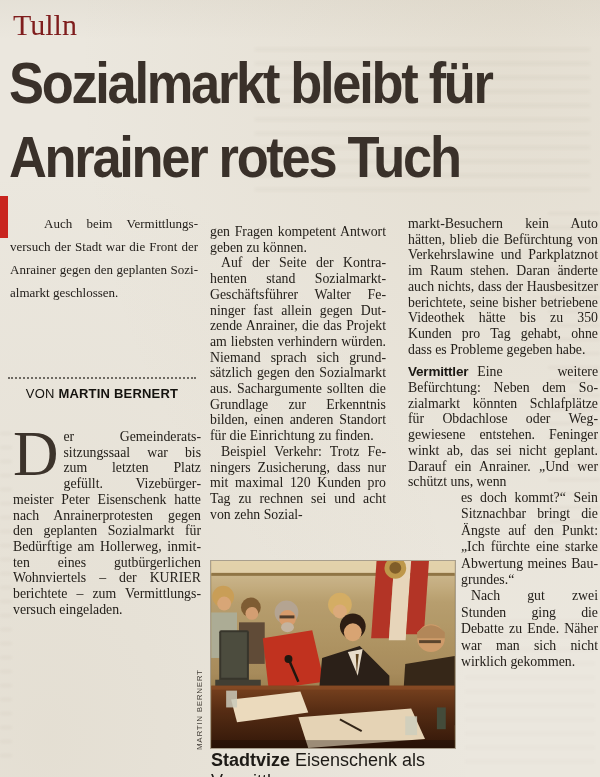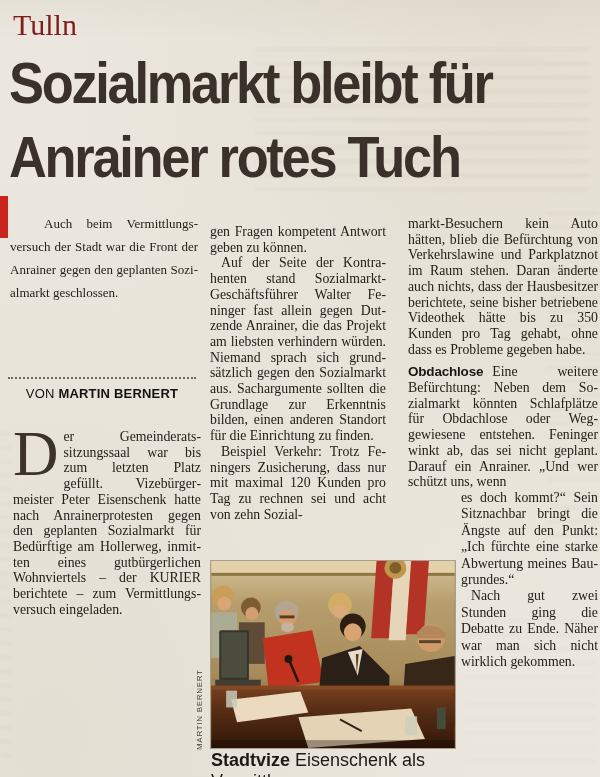--- a/index.html
+++ b/index.html
@@ -93,21 +93,21 @@
 </div>
 
 <div class="col" id="col2">
   <p>gen Fragen kompetent Ant­wort geben zu können.</p>
   <p class="ind">Auf der Seite der Kontra­henten stand Sozialmarkt-Geschäfts­führer Walter Fe­ninger fast allein gegen Dut­zende Anrainer, die das Pro­jekt am liebsten verhindern würden. Niemand sprach sich grund­sätzlich gegen den Sozialmarkt aus. Sach­argu­mente sollten die Grundlage zur Erkenntnis bilden, einen anderen Standort für die Ein­richtung zu finden.</p>
   <p class="ind">Beispiel Verkehr: Trotz Fe­ningers Zusicherung, dass nur mit maximal 120 Kun­den pro Tag zu rechnen sei und acht von zehn Sozial-</p>
 </div>
 
 <div class="col" id="col3">
   <p>markt-Besuchern kein Auto hätten, blieb die Befürch­tung von Verkehrs­lawine und Parkplatz­not im Raum stehen. Daran änderte auch nichts, dass der Haus­besit­zer berichtete, seine bisher betriebene Videothek hätte bis zu 350 Kunden pro Tag gehabt, ohne dass es Prob­leme gegeben habe.</p>
-  <p class="obd"><span class="subhead">Obdachlose</span><span>Eine weitere Befürchtung: Neben dem So­zialmarkt könnten Schlaf­plätze für Obdachlose oder Weg­gewiesene entstehen. Fe­ninger winkt ab, das sei nicht geplant. Darauf ein Anrainer. „Und wer schützt uns, wenn</span></p>
+  <p class="obd"><span class="subhead">Vermittler</span><span>Eine weitere Befürchtung: Neben dem So­zialmarkt könnten Schlaf­plätze für Obdachlose oder Weg­gewiesene entstehen. Fe­ninger winkt ab, das sei nicht geplant. Darauf ein Anrainer. „Und wer schützt uns, wenn</span></p>
   <div class="wrapblock">
     <p>es doch kommt?“ Sein Sitz­nachbar bringt die Ängste auf den Punkt: „Ich fürchte eine starke Abwertung meines Bau­grundes.“</p>
     <p class="ind">Nach gut zwei Stunden ging die Debatte zu Ende. Näher war man sich nicht wirklich gekommen.</p>
   </div>
 </div>
 
 <div class="photo">
   <svg viewBox="0 0 246 189" xmlns="http://www.w3.org/2000/svg">
     <defs>
       <linearGradient id="wall" x1="0" y1="0" x2="0" y2="1">

